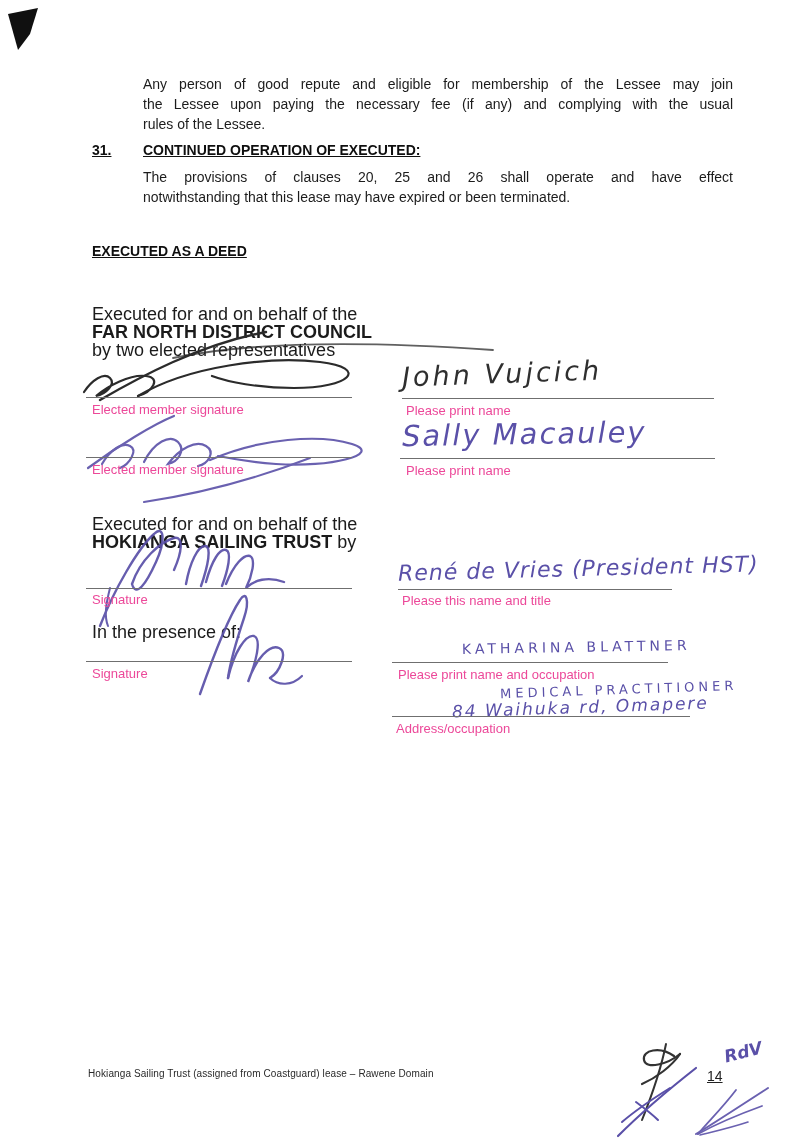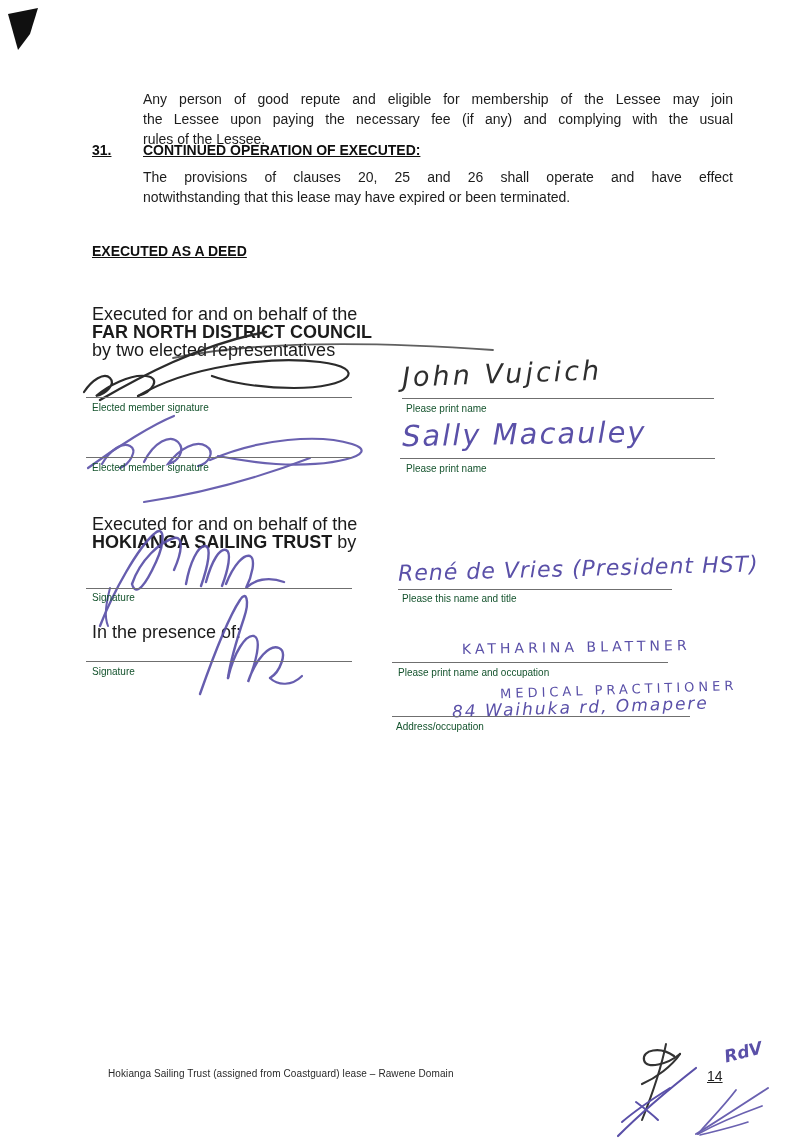--- a/index.html
+++ b/index.html
@@ -3,41 +3,41 @@
 <meta charset="utf-8">
 <style>
   html,body{margin:0;padding:0;background:#ffffff;}
   .page{position:relative;width:807px;height:1142px;background:#ffffff;overflow:hidden;
         font-family:"Liberation Sans",sans-serif;color:#1b1b1b;}
   .abs{position:absolute;}
   .b{font-weight:bold;}
   .paraline{width:590px;font-size:14px;line-height:20px;color:#1c1c1c;}
   .jus{text-align:justify;text-align-last:justify;}
   .h14{font-size:14px;font-weight:bold;color:#0f0f0f;text-decoration:underline;}
-  .lbl{font-size:10px;color:#14532d;white-space:nowrap;}
+  .lbl{font-size:13px;color:#ec4899;white-space:nowrap;}
   .intro{font-size:18px;line-height:18px;white-space:nowrap;}
   .sigline{height:0;border-top:1.6px solid #6f6f6f;}
   .hand{font-family:"DejaVu Sans",sans-serif;font-style:italic;white-space:nowrap;}
   .print-hand{font-family:"DejaVu Sans",sans-serif;font-style:normal;white-space:nowrap;}
   .blue{color:#5a50a8;}
   .black-ink{color:#2f2f2f;}
-  .footer-title{font-size:10px;color:#2a2a2a;letter-spacing:.1px;white-space:nowrap;margin-left:20px;}
+  .footer-title{font-size:10px;color:#2a2a2a;letter-spacing:.1px;white-space:nowrap;}
   .pagenum{font-size:14px;color:#222;text-decoration:underline;}
   svg{display:block;}
 </style>
 </head>
 <body>
 
 <div class="page">
 
   <svg class="abs" style="left:4px;top:4px" width="48" height="52" viewBox="0 0 48 52">
     <polygon points="4,10 34,4 26,30 14,46" fill="#101010"></polygon>
   </svg>
 
-  <div class="abs" style="left:143px;top:89px">
+  <div class="abs" style="left:143px;top:74px">
     <div class="paraline jus">Any person of good repute and eligible for membership of the Lessee may join</div>
     <div class="paraline jus">the Lessee upon paying the necessary fee (if any) and complying with the usual</div>
     <div class="paraline">rules of the Lessee.</div>
   </div>
 
   <div class="abs h14" style="left:92px;top:142px">31.</div>
   <div class="abs h14" style="left:143px;top:142px">CONTINUED OPERATION OF EXECUTED:</div>
   <div class="abs" style="left:143px;top:167px">
     <div class="paraline jus">The provisions of clauses 20, 25 and 26 shall operate and have effect</div>
     <div class="paraline">notwithstanding that this lease may have expired or been terminated.</div>

